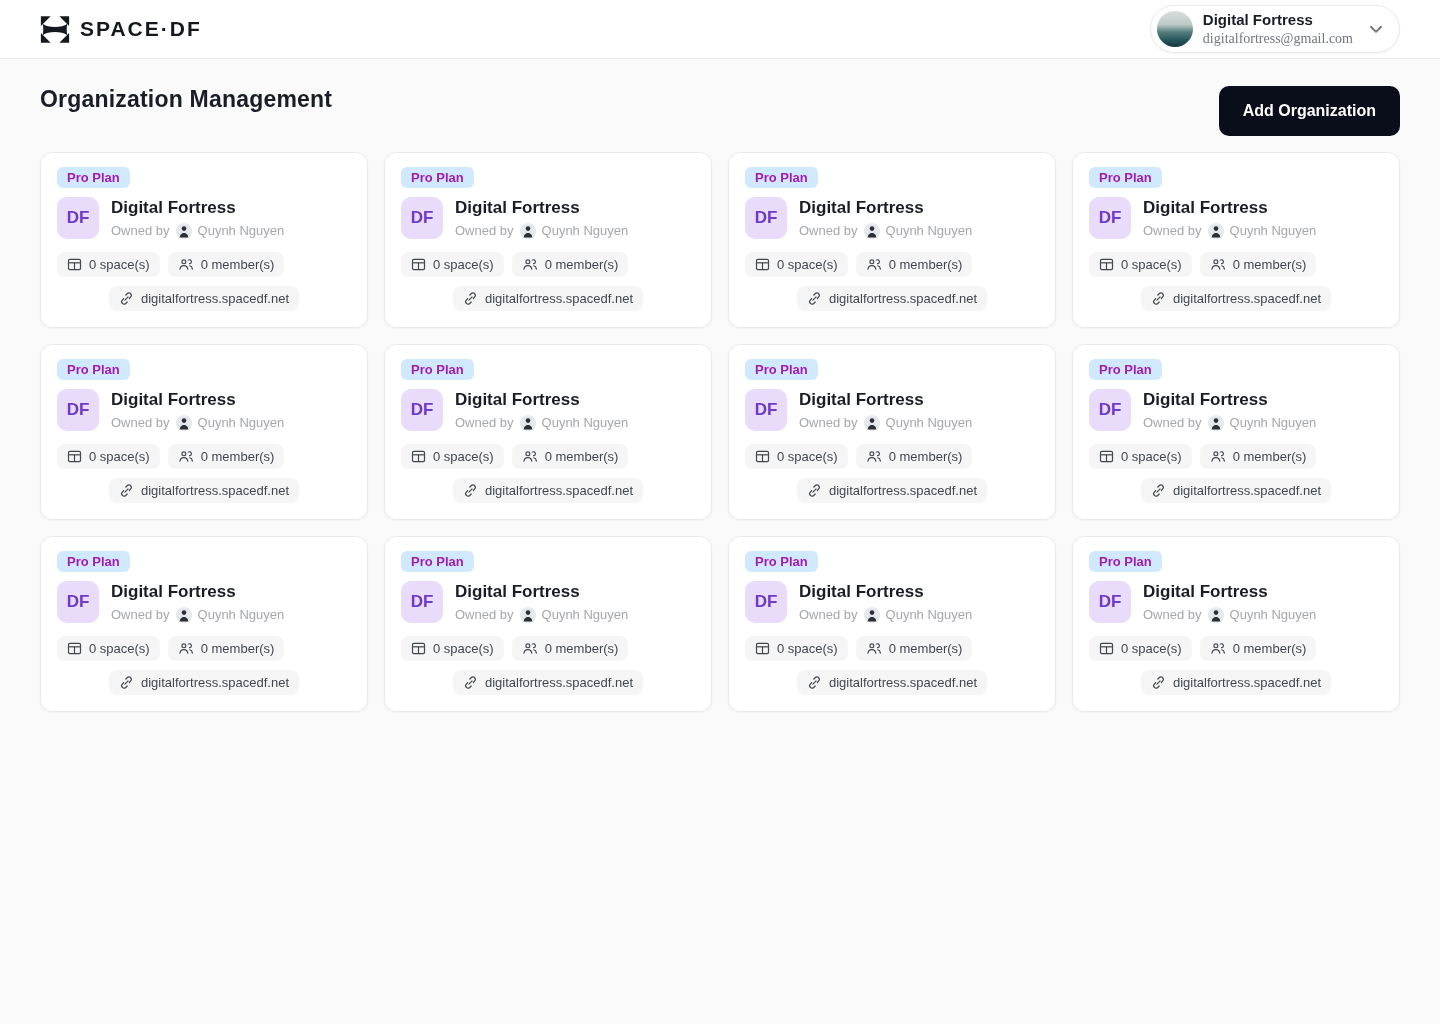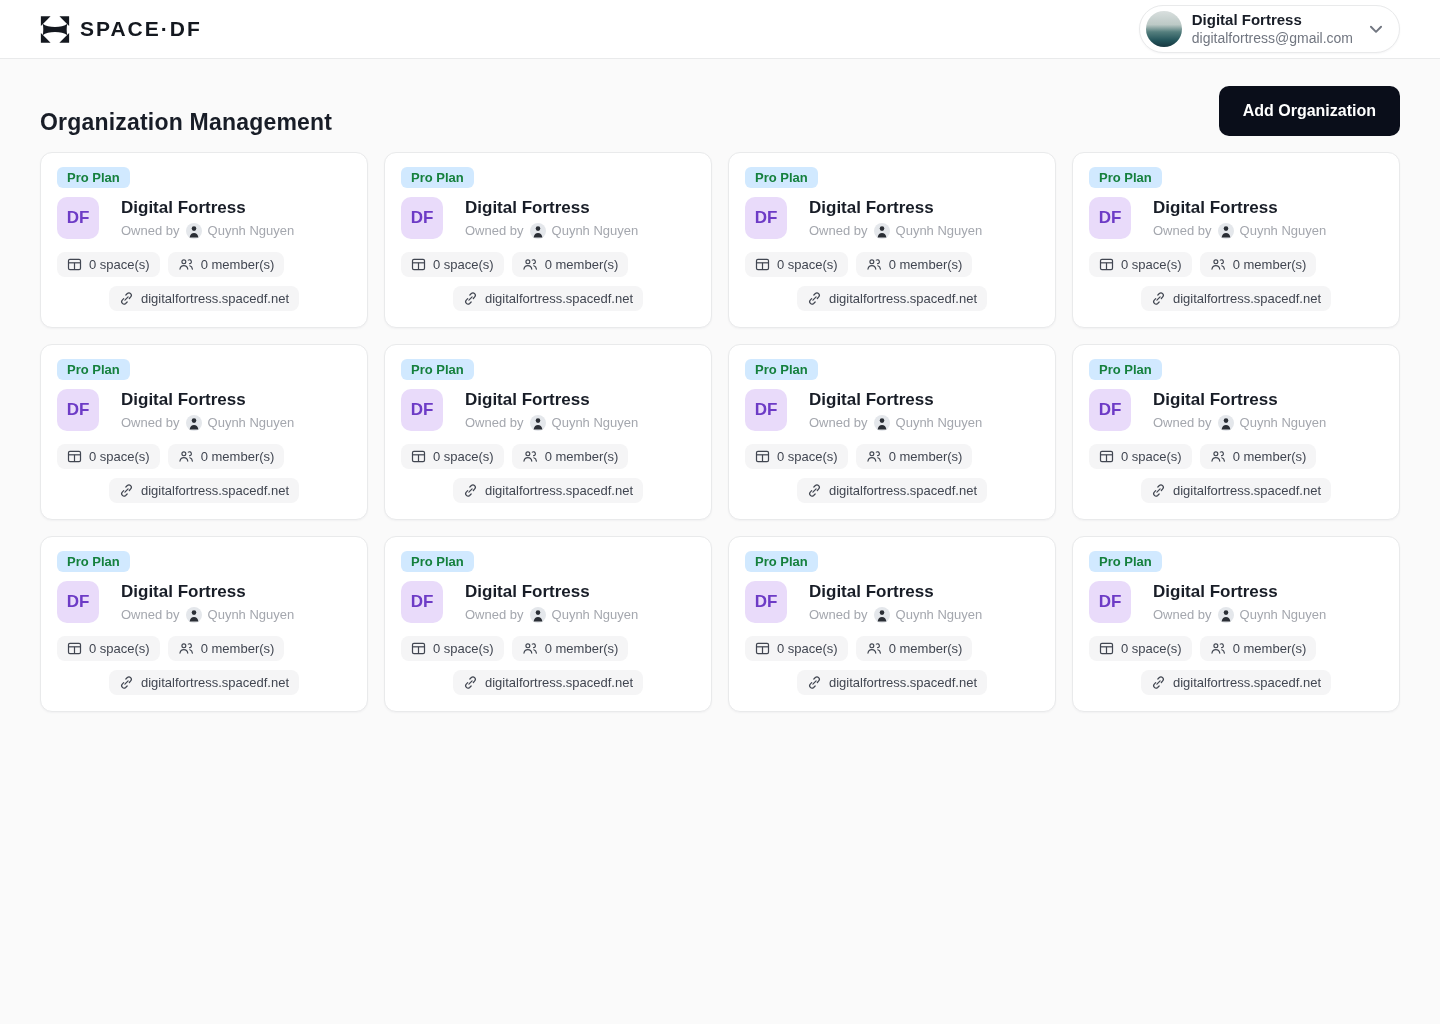--- a/index.html
+++ b/index.html
@@ -28,26 +28,26 @@
     background:#fff; padding:5px 14px 5px 6px; cursor:pointer;
     box-shadow:0 1px 2px rgba(16,24,40,.04);
   }
   .user-avatar {
     width:36px; height:36px; border-radius:50%;
     background:linear-gradient(180deg,#d9dfde 0%,#bcc9c6 38%,#557f7e 58%,#23545a 82%,#173740 100%);
     flex:0 0 auto;
   }
   .user-texts { line-height:1.25; }
   .user-name { font-size:15px; font-weight:700; color:#181D27; }
-  .user-email { font-size:14px; color:#717680; }
+  .user-email { font-size:14px; color:#717680;font-family:Liberation Serif, serif; }
   .chev { display:flex; align-items:center; margin-left:4px; }
 
   
   main { padding:27px 40px 40px; }
-  .title-row { display:flex; align-items:flex-end; justify-content:space-between; }
+  .title-row { display:flex; align-items:flex-start; justify-content:space-between; }
   h1.page-title { font-size:23px; font-weight:700; color:#181D27; letter-spacing:.2px; }
   .add-btn {
     background:#0A0E1A; color:#fff; border:none; cursor:pointer;
     font-family:inherit; font-size:16px; font-weight:600;
     padding:16px 24px; border-radius:10px;
   }
 
   .search-box {
     margin-top:26px; width:248px; height:34px;
     background:#F2F3F5; border-radius:8px;
@@ -65,24 +65,24 @@
     margin-top:16px;
     display:grid; grid-template-columns:repeat(4,1fr); gap:16px;
   }
   .card {
     background:#fff; border:1px solid #E9EAEB; border-radius:12px;
     padding:14px 16px 16px; height:176px;
     box-shadow:0 1px 2px rgba(16,24,40,.04);
     cursor:pointer;
   }
   .plan-badge {
-    display:inline-block; background:#D1E9FF; color:#15803d;
+    display:inline-block; background:#D1E9FF; color:#a21caf;
     font-size:13px; font-weight:600; padding:3px 10px; border-radius:6px;
   }
-  .card-head { display:flex; align-items:center; gap:22px; margin-top:9px; }
+  .card-head { display:flex; align-items:center; gap:12px; margin-top:9px; }
   .org-avatar {
     width:42px; height:42px; border-radius:10px; flex:0 0 auto;
     background:#E9DBFA; color:#6D3BC6;
     display:flex; align-items:center; justify-content:center;
     font-size:17px; font-weight:700;
   }
   .org-name { font-size:17px; font-weight:700; color:#181D27; }
   .owner-row { display:flex; align-items:center; gap:6px; margin-top:5px; font-size:13px; color:#A4A7AE; }
   .owner-avatar { display:flex; align-items:center; }
 

